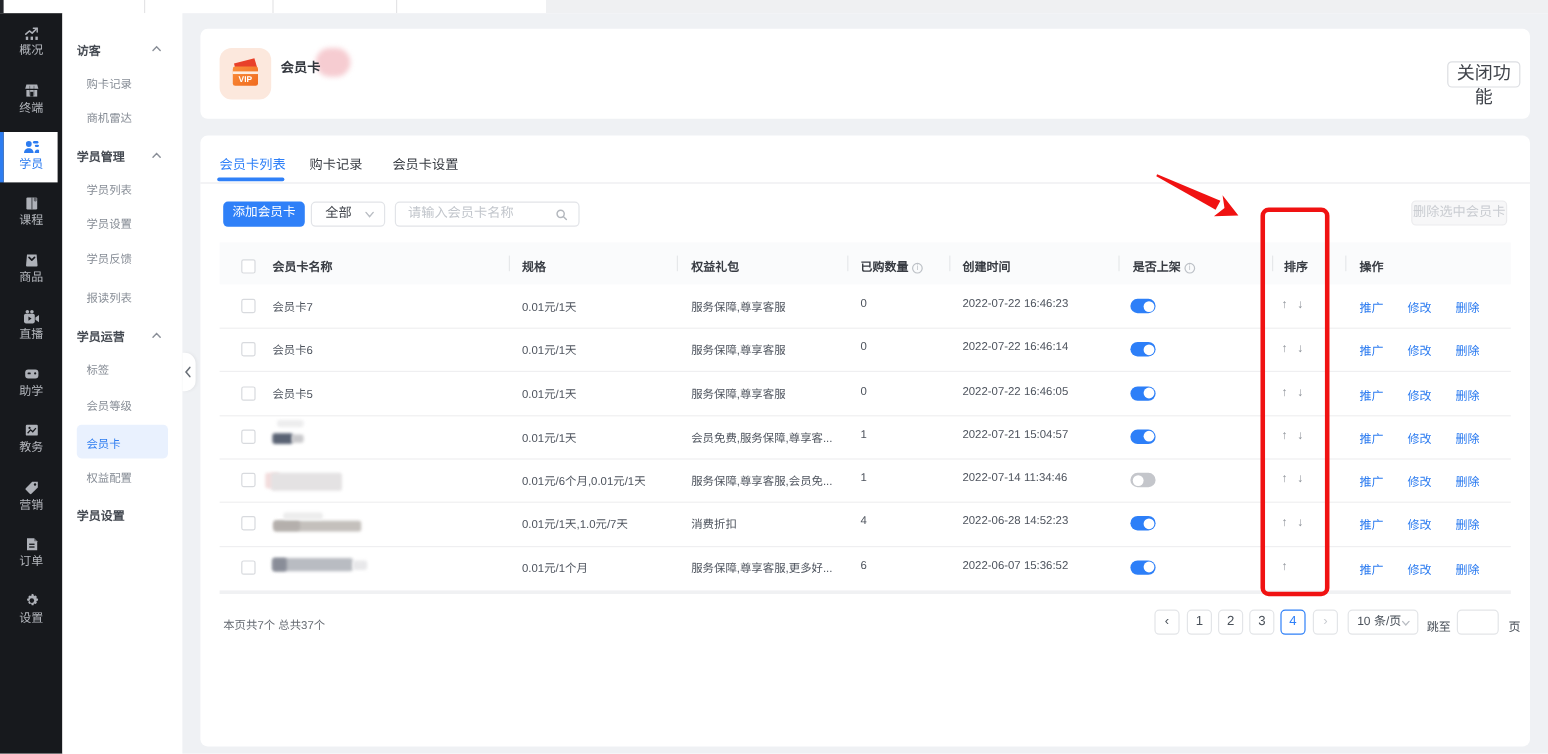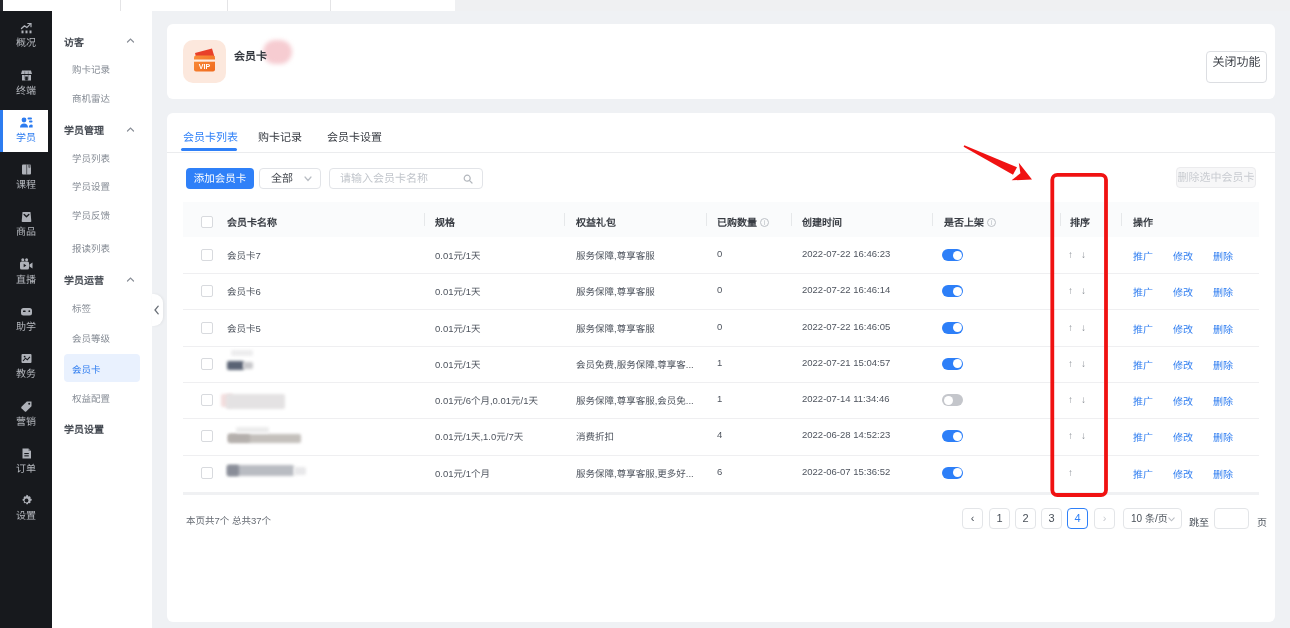--- a/index.html
+++ b/index.html
@@ -30,30 +30,30 @@
 #content { position:absolute; left:152px; top:11px; width:1138px; height:617px; background:#eff1f4; }
 .card { position:absolute; background:#fff; border-radius:6px; }
 #card1 { left:15px; top:13px; width:1108px; height:75px; }
 #card2 { left:15px; top:102px; width:1108px; height:509px; }
 
 #vip { position:absolute; left:16px; top:16px; width:43px; height:43px; background:#fce8dd; border-radius:10px; }
 #c1title { position:absolute; left:67px; top:23px; font-size:11px; font-weight:bold; color:#32363d; }
 #blob1 { position:absolute; left:96px; top:16px; width:29px; height:24px; background:#f6ccd1; border-radius:12px; filter:blur(2px); }
 #c1desc { position:absolute; left:67px; top:44px; font-size:9px; color:#737a85; }
 #c1desc a { color:#2d7cf0; text-decoration:none; }
-#closebtn { position:absolute; left:1039px; top:27px; width:61px; height:32px; border:1px solid #dcdee2; border-radius:4px; background:#fff; font-size:12px; color:#41454c; text-align:center; line-height:20px; }
+#closebtn { position:absolute; left:1039px; top:27px; width:61px; height:22px; border:1px solid #dcdee2; border-radius:4px; background:#fff; font-size:15px; color:#41454c; text-align:center; line-height:20px; }
 
 .tab { position:absolute; top:15px; font-size:11px; color:#373b42; }
 #tab1 { left:16px; color:#2f80f8; }
 #tab2 { left:91px; }
 #tab3 { left:160px; }
 #tabline { position:absolute; left:14px; top:35px; width:56px; height:3px; background:#2f80f8; border-radius:2px; }
 #tabborder { position:absolute; left:0; top:39px; width:1108px; height:1px; background:#ebecee; }
 
-#addbtn { position:absolute; left:19px; top:55px; width:68px; height:21px; background:#2f80f8; border-radius:4px; color:#fff; font-size:10.5px; text-align:center; line-height:21px; }
+#addbtn { position:absolute; left:19px; top:55px; width:68px; height:21px; background:#2f80f8; border-radius:4px; color:#fff; font-size:10.5px; text-align:center; line-height:21px;font-family:Liberation Mono, monospace; }
 #selall { position:absolute; left:92px; top:55px; width:62px; height:21px; border:1px solid #e2e4e8; border-radius:4px; background:#fff; font-size:11px; color:#41454c; line-height:19px; padding-left:11px; }
 #search { position:absolute; left:162px; top:55px; width:154px; height:21px; border:1px solid #e2e4e8; border-radius:4px; background:#fff; font-size:11px; color:#c2c6cc; line-height:19px; padding-left:10px; }
 #delbtn { position:absolute; left:1009px; top:54px; width:80px; height:21px; background:#f7f7f8; border:1px solid #ebebed; border-radius:4px; font-size:11px; color:#c9ccd1; text-align:center; line-height:19px; }
 
 #thead { position:absolute; left:16px; top:89px; width:1076px; height:35px; background:#fafbfc; }
 .th { position:absolute; top:101px; font-size:10px; font-weight:bold; color:#383c43; }
 .tdv { position:absolute; top:100px; width:1px; height:13px; background:#e6e8ea; }
 .rowline { position:absolute; left:16px; width:1076px; height:1px; background:#efeff1; }
 #tbottom { position:absolute; left:16px; top:379px; width:1076px; height:3px; background:#f0f1f3; }
 .cell { position:absolute; font-size:9.5px; color:#4e545e; white-space:nowrap; }

